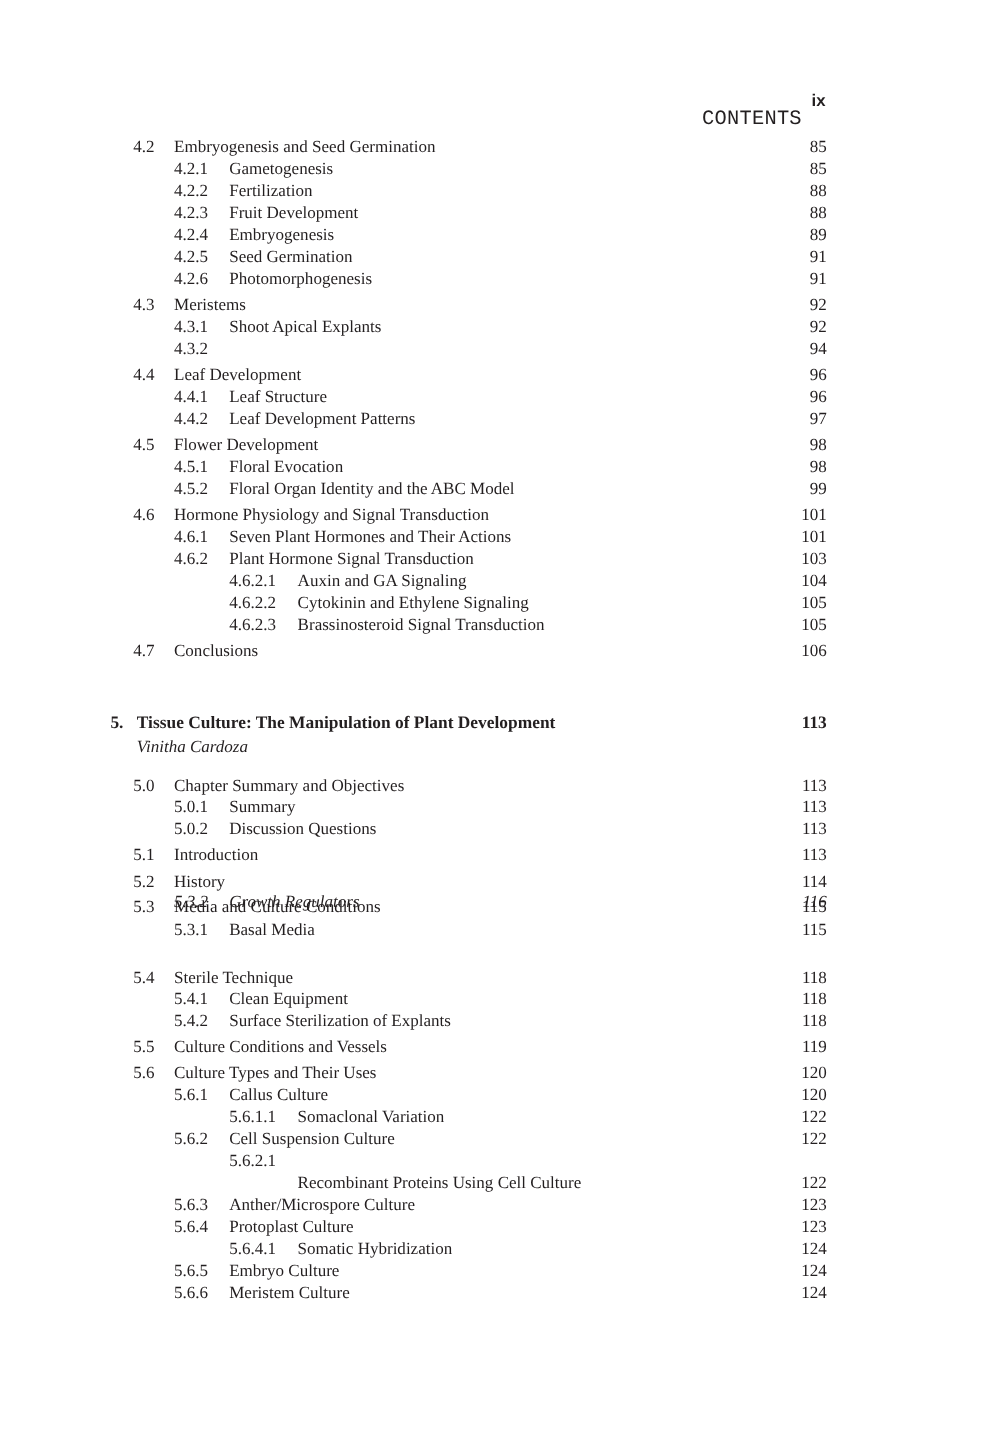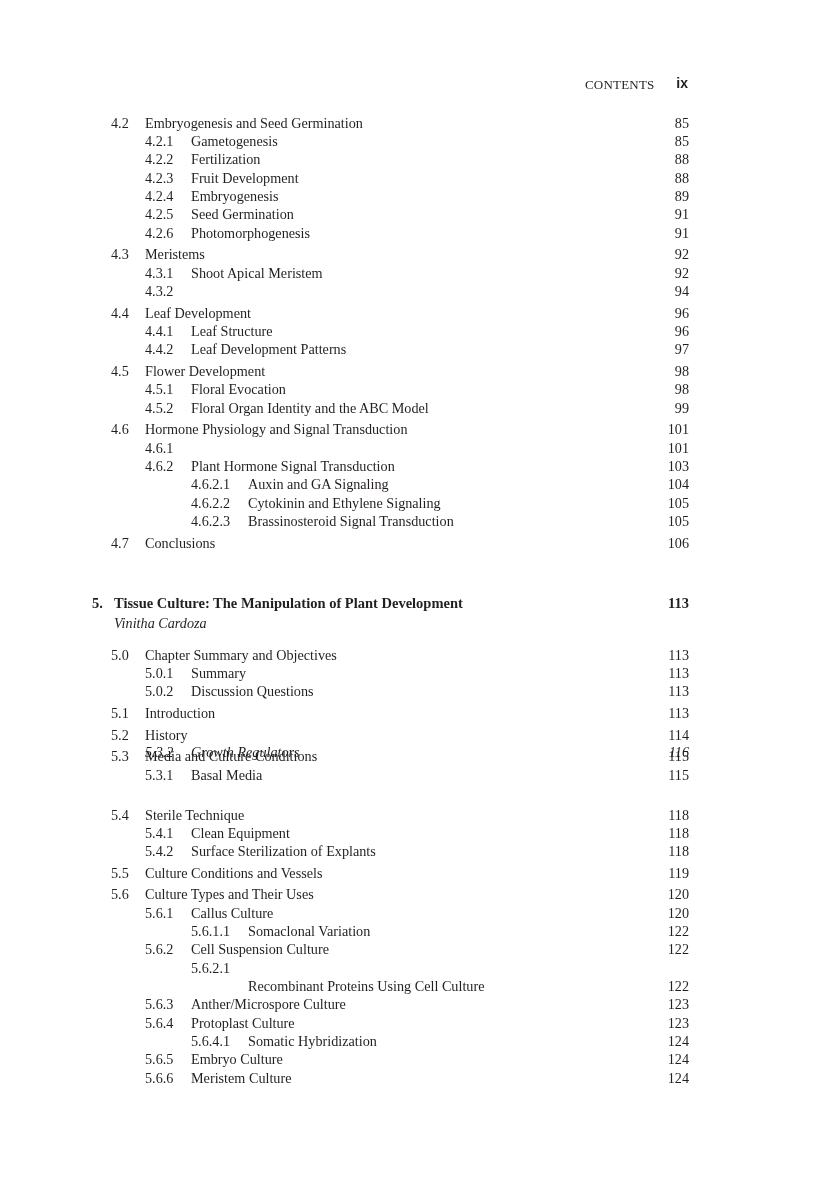--- a/index.html
+++ b/index.html
@@ -1,19 +1,19 @@
 <!DOCTYPE html>
 <html><head>
   <meta charset="utf-8">
   <style>
     html, body { margin: 0; padding: 0; background: #ffffff; }
     body { width: 840px; height: 1200px; position: relative; overflow: hidden; color: #231f20; }
     .page { position: absolute; left: 0; top: 0; width: 840px; height: 1200px; }
     .running-head { position: absolute; top: 76px; left: 560px; width: 130px; height: 16px; }
-    .rh-label { position: absolute; left: 25px; top: 1px; font-family: Liberation Serif, serif; font-size: 13px; letter-spacing: 0.2px; }
+    .rh-label { position: absolute; left: 25px; top: 14px; font-family: Liberation Mono, monospace; font-size: 17px; letter-spacing: 0.2px; }
     .rh-page { position: absolute; right: 2px; top: -1px; font-family: "Liberation Sans", sans-serif; font-size: 14px; font-weight: bold; text-align: right; }
     .row { position: absolute; left: 0; width: 840px; height: 18px; font-family: "Liberation Serif", serif; font-size: 14.2px; line-height: 18px; }
     .num { position: absolute; white-space: nowrap; }
     .title { position: absolute; white-space: nowrap; }
     .pg { position: absolute; right: 151px; text-align: right; white-space: nowrap; }
     .l1 .num { left: 111px; text-align: center; } .l1 .title { left: 145px; }
     .l2 .num { left: 145px; } .l2 .title { left: 191px; }
     .l3 .num { left: 191px; } .l3 .title { left: 248px; }
     .chapter { font-weight: bold; font-size: 14.5px; }
     .chapter .num { left: 92px; } .chapter .title { left: 114px; }
@@ -64,21 +64,21 @@
         <span class="title">Photomorphogenesis</span>
         <span class="pg">91</span>
       </div>
       <div class="row l1" style="top: 245px;">
         <span class="num">4.3</span>
         <span class="title">Meristems</span>
         <span class="pg">92</span>
       </div>
       <div class="row l2" style="top: 264px;">
         <span class="num">4.3.1</span>
-        <span class="title">Shoot Apical Meristem</span>
+        <span class="title">Shoot Apical Explants</span>
         <span class="pg">92</span>
       </div>
       <div class="row l2" style="top: 282px;">
         <span class="num">4.3.2</span>
         <span class="pg">94</span>
       </div>
       <div class="row l1" style="top: 304px;">
         <span class="num">4.4</span>
         <span class="title">Leaf Development</span>
         <span class="pg">96</span>
@@ -108,20 +108,21 @@
         <span class="title">Floral Organ Identity and the ABC Model</span>
         <span class="pg">99</span>
       </div>
       <div class="row l1" style="top: 420px;">
         <span class="num">4.6</span>
         <span class="title">Hormone Physiology and Signal Transduction</span>
         <span class="pg">101</span>
       </div>
       <div class="row l2" style="top: 439px;">
         <span class="num">4.6.1</span>
+        <span class="title">Seven Plant Hormones and Their Actions</span>
         <span class="pg">101</span>
       </div>
       <div class="row l2" style="top: 457px;">
         <span class="num">4.6.2</span>
         <span class="title">Plant Hormone Signal Transduction</span>
         <span class="pg">103</span>
       </div>
       <div class="row l3" style="top: 475px;">
         <span class="num">4.6.2.1</span>
         <span class="title">Auxin and GA Signaling</span>

